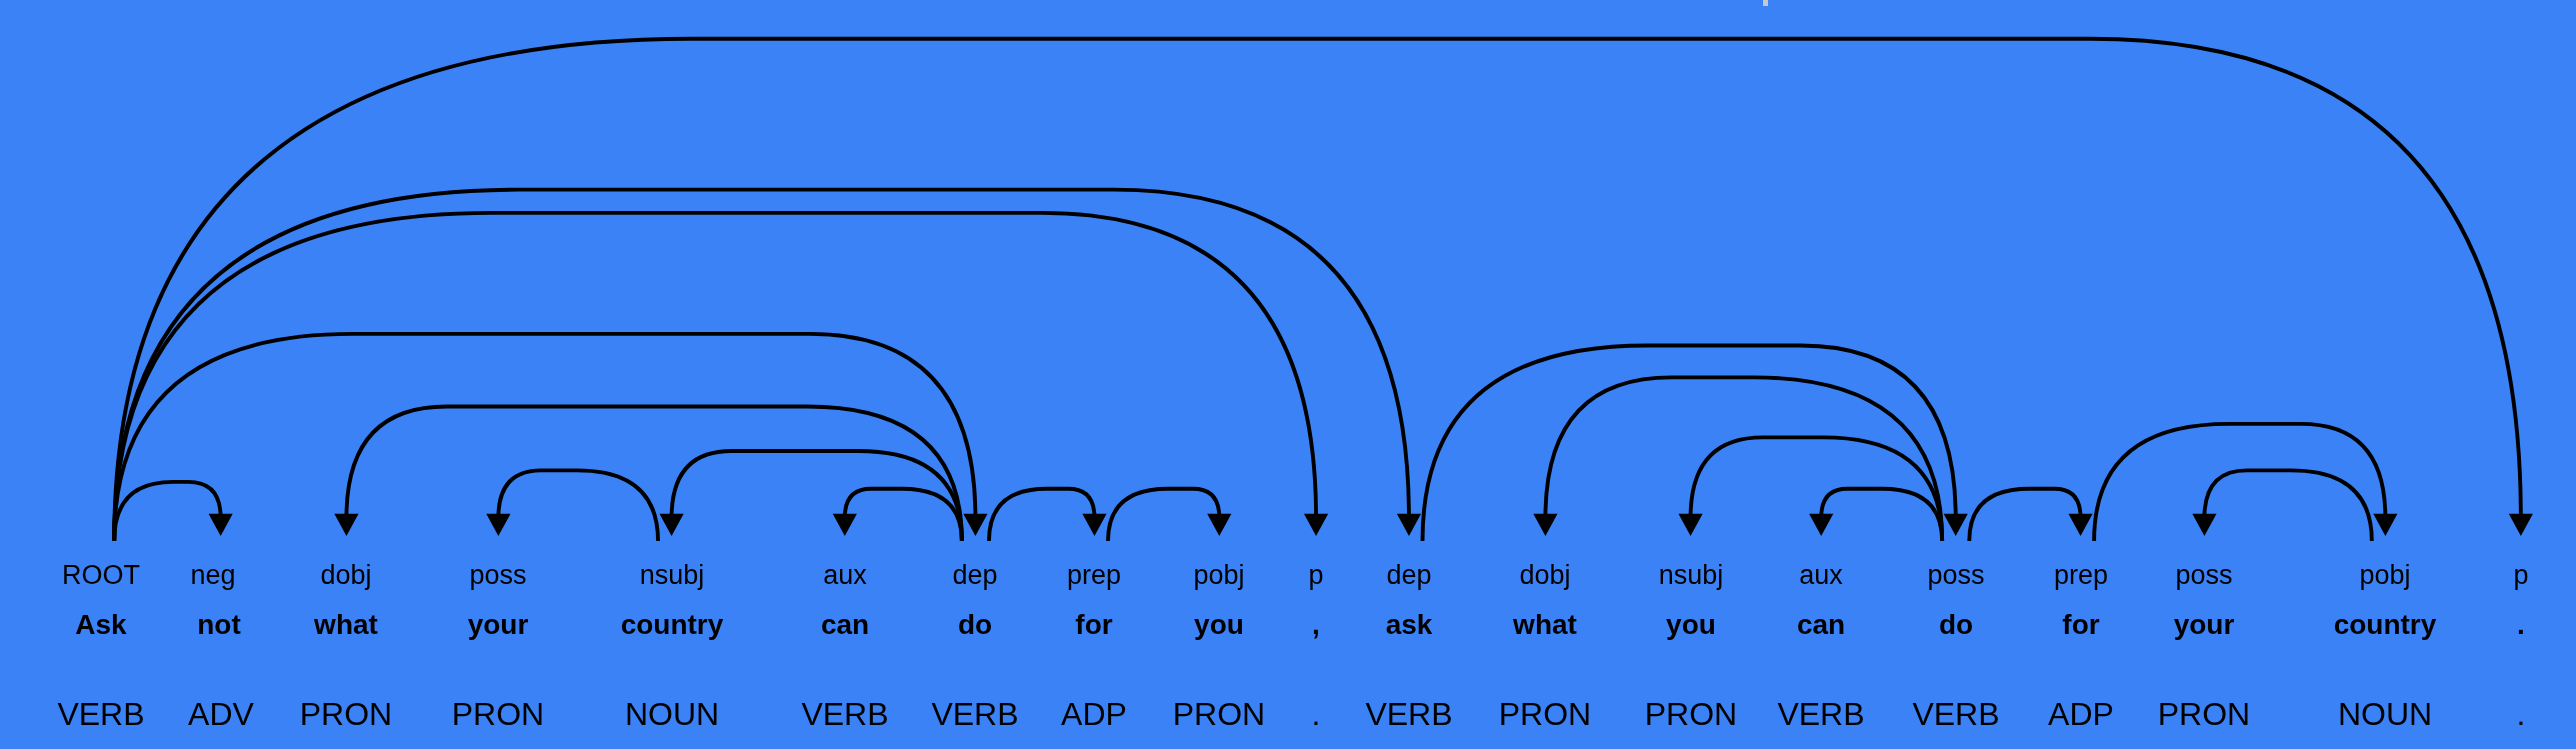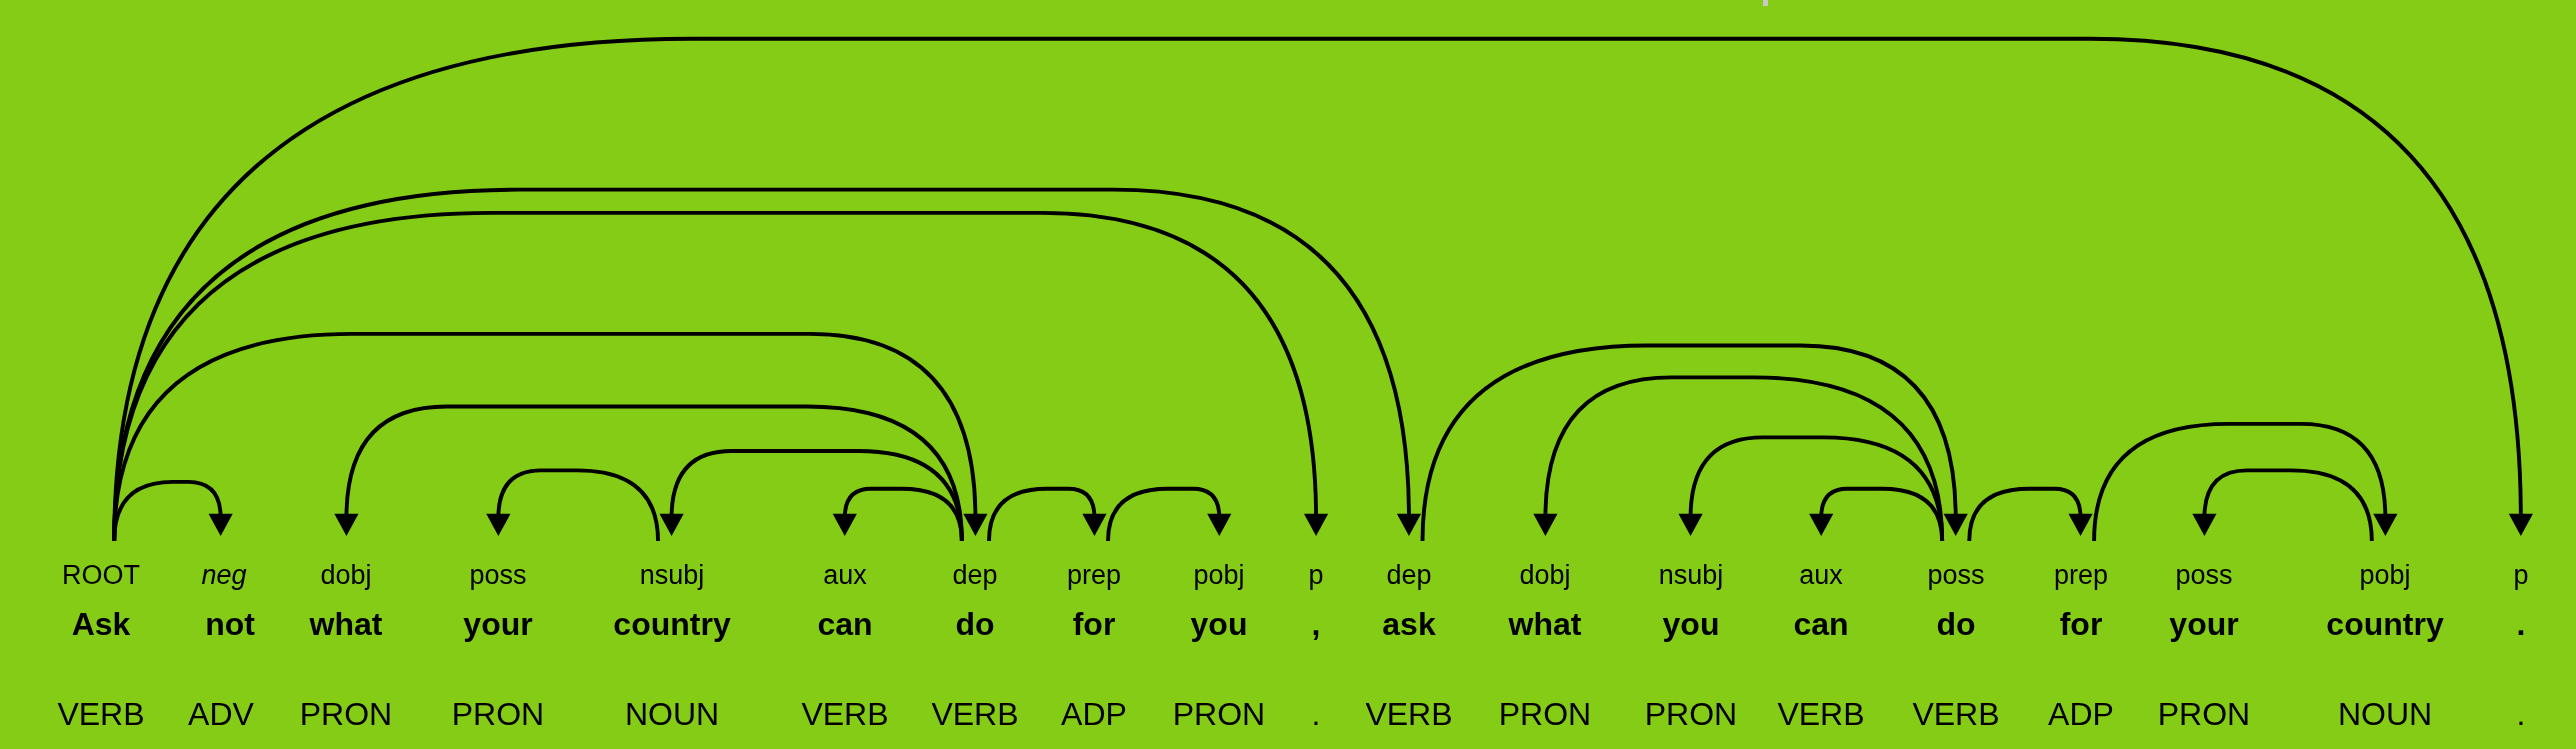--- a/index.html
+++ b/index.html
@@ -1,30 +1,30 @@
 <!DOCTYPE html>
 <html><head>
 <meta charset="utf-8">
 <style>
   html,body{margin:0;padding:0;background:#ffffff;}
   .canvas{
     position:relative;
     width:2576px;height:750px;
-    background:#84cc16;
+    background:#3b82f6;
     overflow:hidden;
     font-family:"Liberation Sans","DejaVu Sans",sans-serif;
   }
   #arc-layer{position:absolute;left:0;top:0;}
   .dep-label{
     position:absolute;transform:translateX(-50%);
     font-size:27px;line-height:27px;color:#000;
   }
   .word{
     position:absolute;transform:translateX(-50%);
-    font-size:32px;line-height:43px;font-weight:bold;color:#000;
+    font-size:28px;line-height:43px;font-weight:bold;color:#000;
   }
   .pos{
     position:absolute;transform:translateX(-50%);
     font-size:32px;line-height:32px;color:#000;
   }
   .artifact-tick{position:absolute;}
 </style>
 </head>
 <body>
 
@@ -64,22 +64,22 @@
       <polygon points="2137.5,531 2162.5,531 2150,554" fill="#000000"></polygon>
       <path d="M 2164 559 Q 2164 438 2303.15 438 L 2377.7 438 Q 2465 438 2465 535" fill="none" stroke="#000000" stroke-width="4"></path>
       <polygon points="2452.5,531 2477.5,531 2465,554" fill="#000000"></polygon>
       <path d="M 2451 559 Q 2451 486 2367.05 486 L 2322.1 486 Q 2278 486 2278 535" fill="none" stroke="#000000" stroke-width="4"></path>
       <polygon points="2265.5,531 2290.5,531 2278,554" fill="#000000"></polygon>
     </svg>
   <div id="token-layer">
       <div class="dep-label" style="left: 101px; top: 562px;">ROOT</div>
       <div class="word" style="left: 101px; top: 603px;">Ask</div>
       <div class="pos" style="left: 101px; top: 698px;">VERB</div>
-      <div class="dep-label" style="left: 224px; top: 562px; font-style: italic;">neg</div>
-      <div class="word" style="left: 230px; top: 603px;">not</div>
+      <div class="dep-label" style="left: 213px; top: 562px;">neg</div>
+      <div class="word" style="left: 219px; top: 603px;">not</div>
       <div class="pos" style="left: 221px; top: 698px; text-align: center;">ADV</div>
       <div class="dep-label" style="left: 346px; top: 562px;">dobj</div>
       <div class="word" style="left: 346px; top: 603px;">what</div>
       <div class="pos" style="left: 346px; top: 698px;">PRON</div>
       <div class="dep-label" style="left: 498px; top: 562px;">poss</div>
       <div class="word" style="left: 498px; top: 603px;">your</div>
       <div class="pos" style="left: 498px; top: 698px;">PRON</div>
       <div class="dep-label" style="left: 672px; top: 562px;">nsubj</div>
       <div class="word" style="left: 672px; top: 603px;">country</div>
       <div class="pos" style="left: 672px; top: 698px;">NOUN</div>

